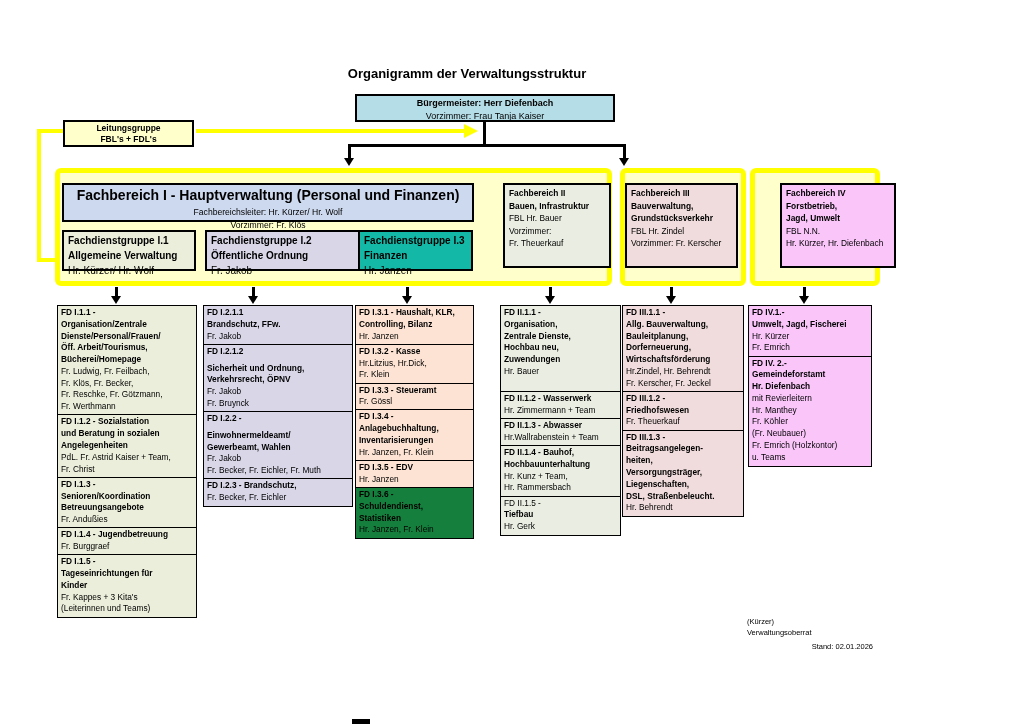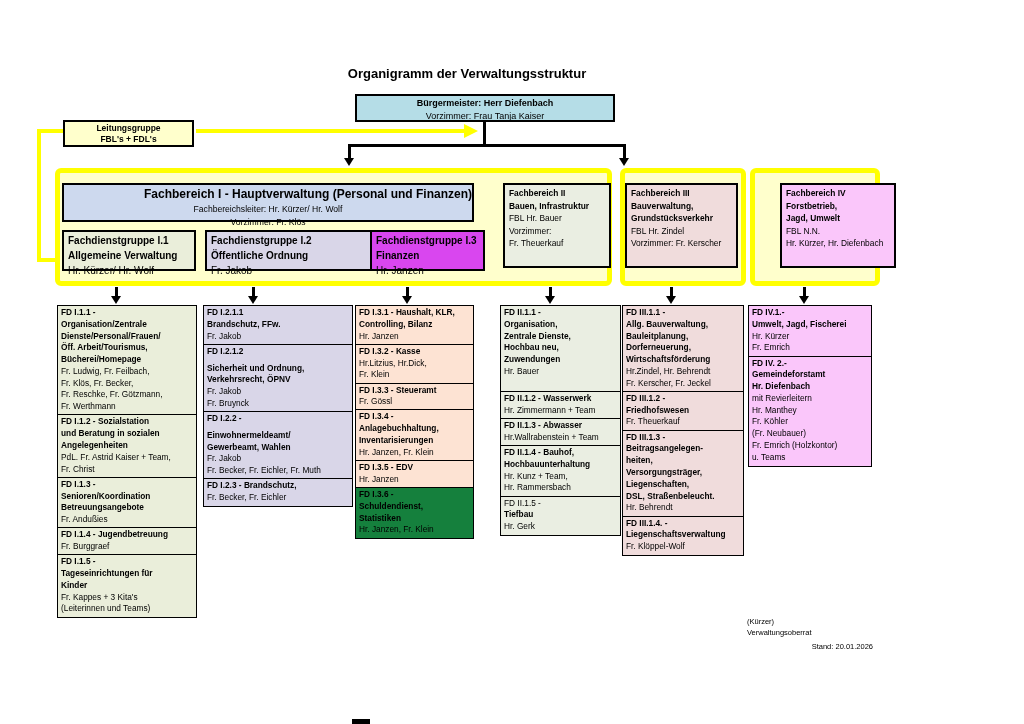--- a/index.html
+++ b/index.html
@@ -11,21 +11,21 @@
   .gt{margin-top:5px;}
   
   .title{position:absolute;left:0;top:66px;width:934px;text-align:center;font-size:13px;font-weight:bold;color:#000;}
   
   .bm-box{left:355px;top:94px;width:260px;height:28px;font-size:9px;line-height:1.45;padding-top:1px;}
   .lg-box{left:63px;top:120px;width:131px;height:27px;font-size:8.5px;font-weight:bold;line-height:1.35;padding-top:1px;}
   
   .yregion{position:absolute;background:#ffffcc;border:5px solid #ffff00;border-radius:6px;box-sizing:border-box;}
   
   .fb1-box{left:62px;top:183px;width:412px;height:39px;font-size:8.6px;line-height:1.5;background:#cdd9ee;}
-  .fb1-box .t{font-size:12px;text-align:right;}
+  .fb1-box .t{font-size:14px;}
   
   .fdg-box{position:absolute;top:230px;height:41px;border:2px solid #000;box-sizing:border-box;font-size:10px;line-height:1.5;padding:1px 4px;text-align:left;}
   .fbtop-box{position:absolute;top:183px;height:85px;border:2px solid #000;box-sizing:border-box;font-size:8.4px;line-height:1.5;padding:2px 4px;text-align:left;}
   
   .fd-col{position:absolute;top:305px;display:flex;flex-direction:column;}
   .fd-box{border:1.6px solid #000;box-sizing:border-box;margin-top:-1.6px;padding:1px 3px 2px 3px;font-size:8.3px;line-height:1.42;text-align:left;}
   .fd-box:first-child{margin-top:0;}
   
   .blk{position:absolute;background:#000;}
   .ylw{position:absolute;background:#ffff00;}
@@ -81,21 +81,21 @@
       <div class="fdg-box" style="left: 62px; width: 134px; background: rgb(234, 238, 218);">
         <span class="line b">Fachdienstgruppe I.1</span>
         <span class="line b">Allgemeine Verwaltung</span>
         <span class="line">Hr. Kürzer/ Hr. Wolf</span>
       </div>
       <div class="fdg-box" style="left: 205px; width: 167px; background: rgb(217, 214, 232);">
         <span class="line b">Fachdienstgruppe I.2</span>
         <span class="line b">Öffentliche Ordnung</span>
         <span class="line">Fr. Jakob</span>
       </div>
-      <div class="fdg-box" style="left: 370px; width: 115px; background: #d946ef;">
+      <div class="fdg-box" style="left: 358px; width: 115px; background: #14b8a6;">
         <span class="line b">Fachdienstgruppe I.3</span>
         <span class="line b">Finanzen</span>
         <span class="line">Hr. Janzen</span>
       </div>
     </div>
   <div id="fbtop-layer">
       <div class="fbtop-box" style="left: 503px; width: 108px; background: rgb(234, 238, 226);">
         <span class="line b">Fachbereich II</span>
         <span class="line b">Bauen, Infrastruktur</span>
         <span class="line">FBL Hr. Bauer</span>
@@ -272,25 +272,20 @@
         </div>
         <div class="fd-box" style="background: rgb(240, 220, 220);">
           <span class="line b">FD III.1.3 -</span>
           <span class="line b">Beitragsangelegen-</span>
           <span class="line b">heiten,</span>
           <span class="line b">Versorgungsträger,</span>
           <span class="line b">Liegenschaften,</span>
           <span class="line b">DSL, Straßenbeleucht.</span>
           <span class="line">Hr. Behrendt</span>
         </div>
-        <div class="fd-box" style="background: rgb(240, 220, 220);">
-          <span class="line b">FD III.1.4. -</span>
-          <span class="line b">Liegenschaftsverwaltung</span>
-          <span class="line">Fr. Klöppel-Wolf</span>
-        </div>
       </div>
       <div class="fd-col" style="left: 748px; width: 124px;">
         <div class="fd-box" style="background: rgb(250, 198, 250);">
           <span class="line b">FD IV.1.-</span>
           <span class="line b">Umwelt, Jagd, Fischerei</span>
           <span class="line">Hr. Kürzer</span>
           <span class="line">Fr. Emrich</span>
         </div>
         <div class="fd-box" style="background: rgb(250, 198, 250);">
           <span class="line b">FD IV. 2.-</span>
@@ -302,17 +297,17 @@
           <span class="line">(Fr. Neubauer)</span>
           <span class="line">Fr. Emrich (Holzkontor)</span>
           <span class="line">u. Teams</span>
         </div>
       </div>
     </div>
 
   <div class="footer">
     <span class="line">(Kürzer)</span>
     <span class="line">Verwaltungsoberrat</span>
-    <span class="line r">Stand: 20.01.2026</span>
+    <span class="line r">Stand: 02.01.2026</span>
   </div>
 
   <div class="artifact"></div>
 </div>
 
 </body></html>

